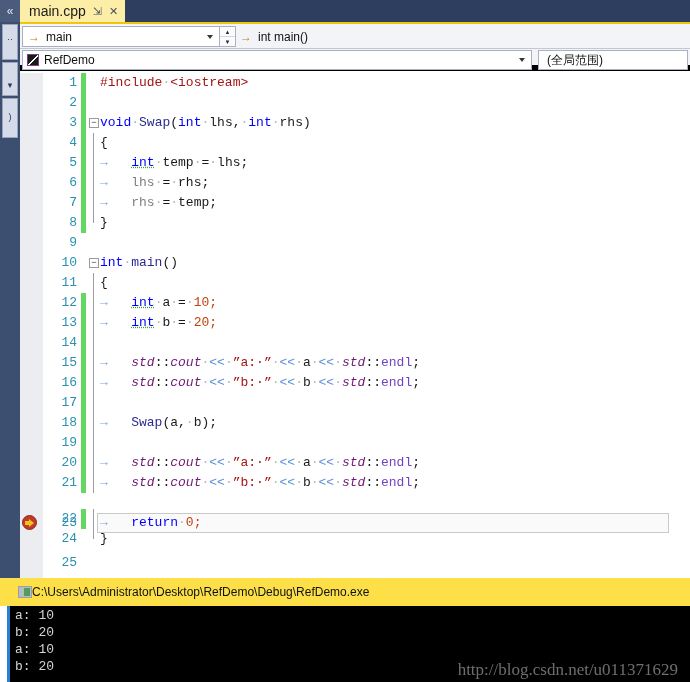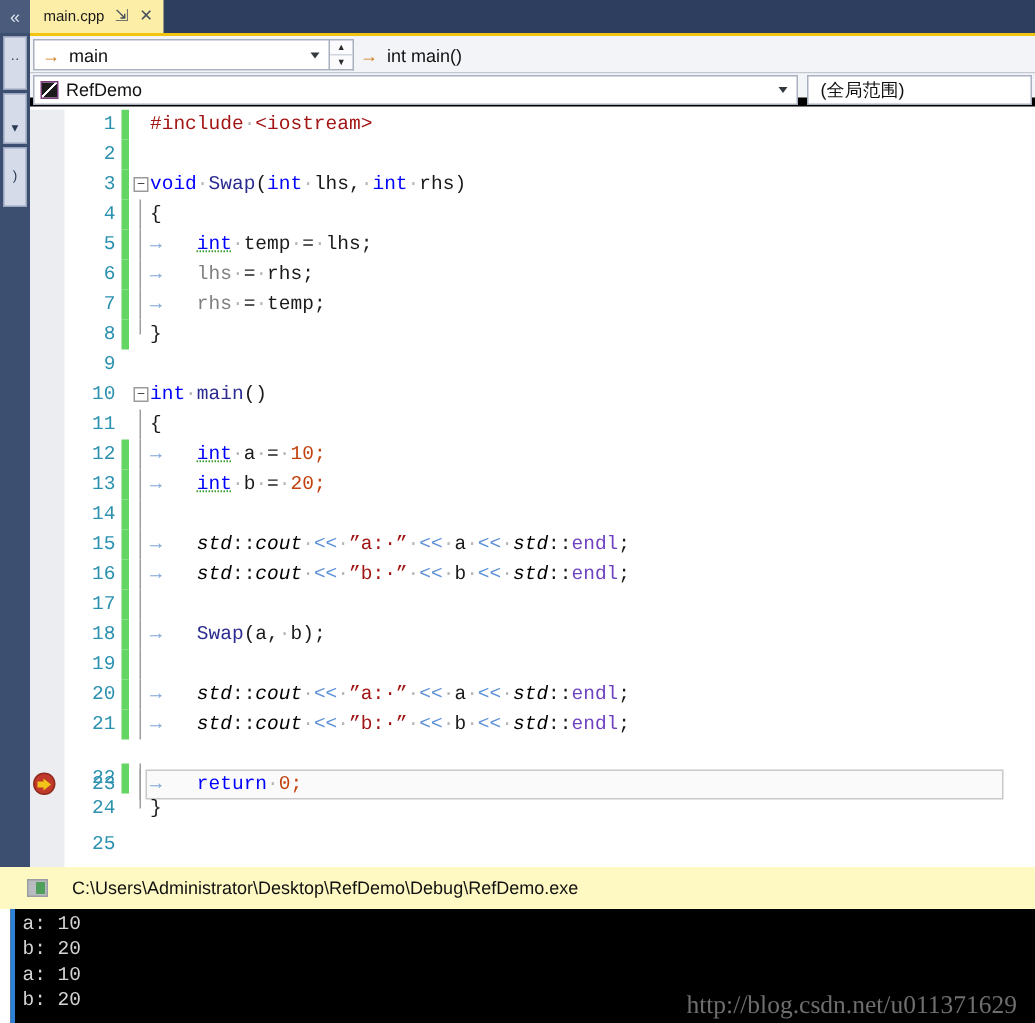--- a/index.html
+++ b/index.html
@@ -54,21 +54,21 @@
   #tab-maincpp {
     position: absolute; left: 0; top: 0;
     height: 22px;
     background: #fdeea7;
     display: flex; align-items: center;
     padding: 0 7px 0 9px;
     box-sizing: border-box;
     gap: 7px;
   }
   #tab-maincpp .tab-title {
-    font-size: 10px; color: #1a1a1a;
+    font-size: 14px; color: #1a1a1a;
     white-space: nowrap;
   }
   .tab-glyph {
     font-size: 11px; color: #46505e;
     line-height: 1;
   }
   #tabstrip-underline {
     position: absolute; left: 20px; top: 22px;
     width: 670px; height: 2px;
     background: #f1c40f;
@@ -252,42 +252,42 @@
     border: 1px solid #c9c9c9;
     background: #fafafa;
     box-sizing: border-box;
   }
 
   
   .kw   { color: #0000ff; }
   .type-u { color: #0000ff; text-decoration: underline; text-decoration-color: #3a9e3a; text-decoration-style: dotted; }
   .str  { color: #a31515; }
   .num  { color: #c2410c; }
-  .ns   { color: #000000; font-style: italic; }
+  .ns   { color: #701a75; font-style: italic; }
   .mem  { color: #6f42c1; }
   .op   { color: #5b8fd6; }
   .dim  { color: #808080; }
   .fn   { color: #2b2b91; }
   .inc  { color: #a31515; }
   .ws   { color: #b7b7b7; }
   .tabarrow { color: #7fa6d8; }
   .punct { color: #1a1a1a; }
 
   
   #console-window {
     position: absolute; left: 0; top: 578px;
     width: 690px; height: 104px;
     background: #ffffff;
   }
   #console-titlebar {
     position: absolute; left: 0; top: 0;
     width: 690px; height: 28px;
-    background: #fef9c3;
-    display: flex; align-items: center;
-    gap: 16px; padding-left: 18px;
+    background: #fde047;
+    display: flex; align-items: center;
+    gap: 0; padding-left: 18px;
     box-sizing: border-box;
   }
   #console-icon {
     width: 14px; height: 12px;
     background: #b8bcc0;
     border: 1px solid #9a9da1;
     box-sizing: border-box;
     position: relative;
     flex: 0 0 auto;
   }

